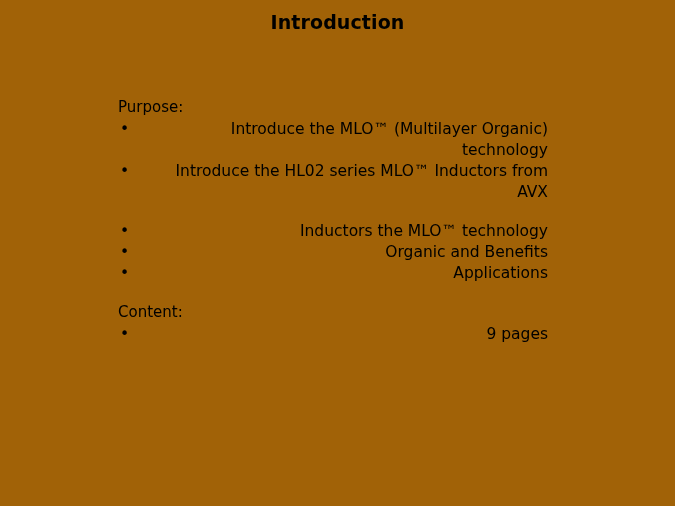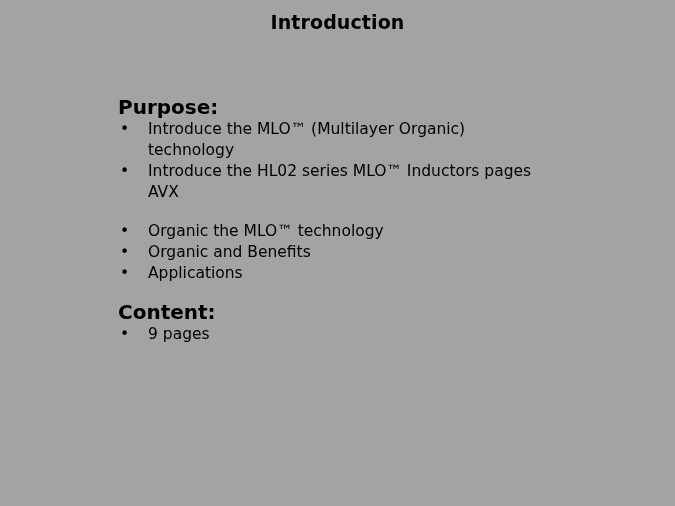--- a/index.html
+++ b/index.html
@@ -13,21 +13,21 @@
     position: relative;
     overflow: hidden;
     font-family: "DejaVu Sans", sans-serif;
     color: #000000;
     -webkit-font-smoothing: antialiased;
   }
 
   .slide {
     position: absolute;
     inset: 0;
-    background: #a3a3a3;
+    background: #a16207;
   }
 
   
   .slide-title {
     position: absolute;
     top: 10px;
     left: 0;
     width: 675px;
     text-align: center;
     font-size: 19px;
@@ -46,22 +46,22 @@
   }
 
   .section {
     margin: 0 0 18px 0;
   }
   .section:last-child {
     margin-bottom: 16px;
   }
 
   .section-heading {
-    font-size: 20px;
-    font-weight: bold;
+    font-size: 15px;
+    font-weight: normal;
     line-height: 21px;
     margin: 0 0 1px 0;
     color: #000000;
   }
 
   .bullet-list {
     list-style: none;
     margin: 0;
     padding: 0;
   }
@@ -78,50 +78,51 @@
     position: absolute;
     left: 2px;
     top: 0;
     font-size: 15.5px;
     line-height: 21px;
     color: #000000;
   }
 
   .bullet-text {
     display: block;
+    text-align: right;
   }
 </style>
 </head>
 <body>
 
 <div class="slide">
 
   <div class="slide-title">Introduction</div>
 
   <div class="body-area">
 
     <div class="section">
       <div class="section-heading">Purpose:</div>
       <ul class="bullet-list">
         <li class="bullet-item">
           <span class="bullet-marker">•</span>
           <span class="bullet-text">Introduce the MLO™ (Multilayer Organic) technology</span>
         </li>
         <li class="bullet-item">
           <span class="bullet-marker">•</span>
-          <span class="bullet-text">Introduce the HL02 series MLO™ Inductors pages AVX</span>
+          <span class="bullet-text">Introduce the HL02 series MLO™ Inductors from AVX</span>
         </li>
       </ul>
     </div>
 
     <div class="section">
       <ul class="bullet-list">
         <li class="bullet-item">
           <span class="bullet-marker">•</span>
-          <span class="bullet-text">Organic the MLO™ technology</span>
+          <span class="bullet-text">Inductors the MLO™ technology</span>
         </li>
         <li class="bullet-item">
           <span class="bullet-marker">•</span>
           <span class="bullet-text">Organic and Benefits</span>
         </li>
         <li class="bullet-item">
           <span class="bullet-marker">•</span>
           <span class="bullet-text">Applications</span>
         </li>
       </ul>

